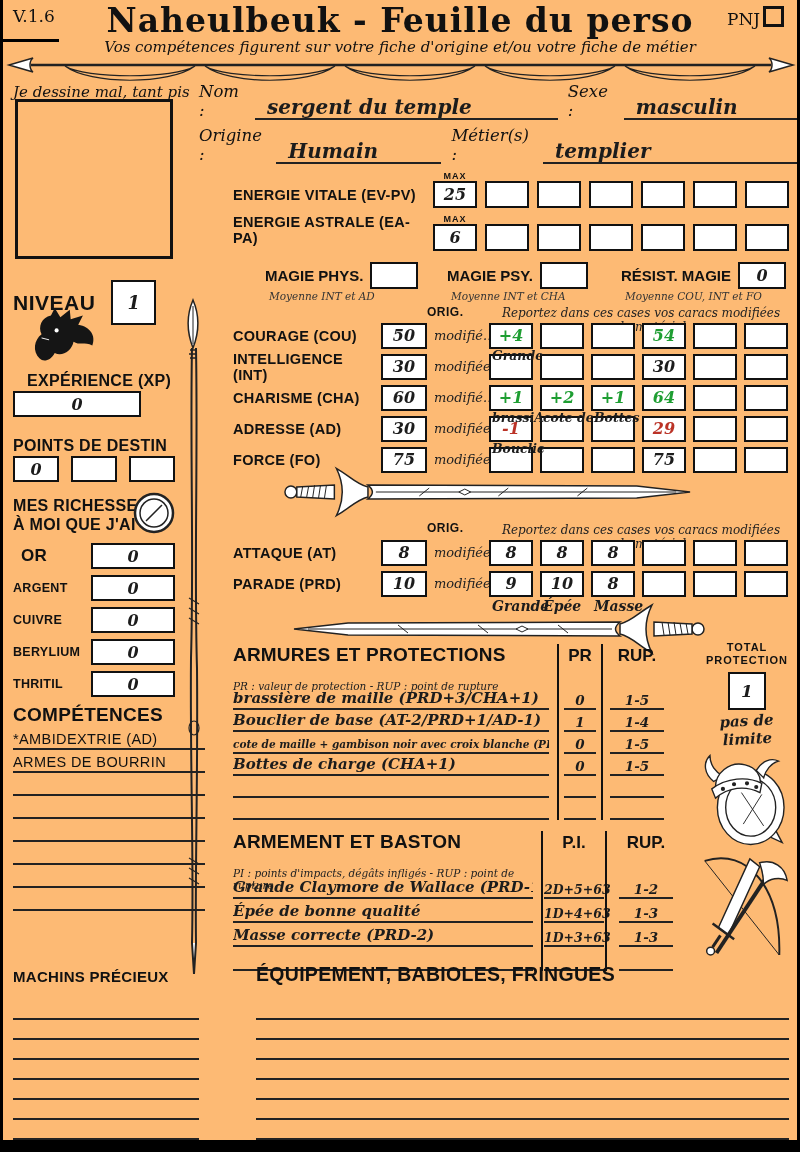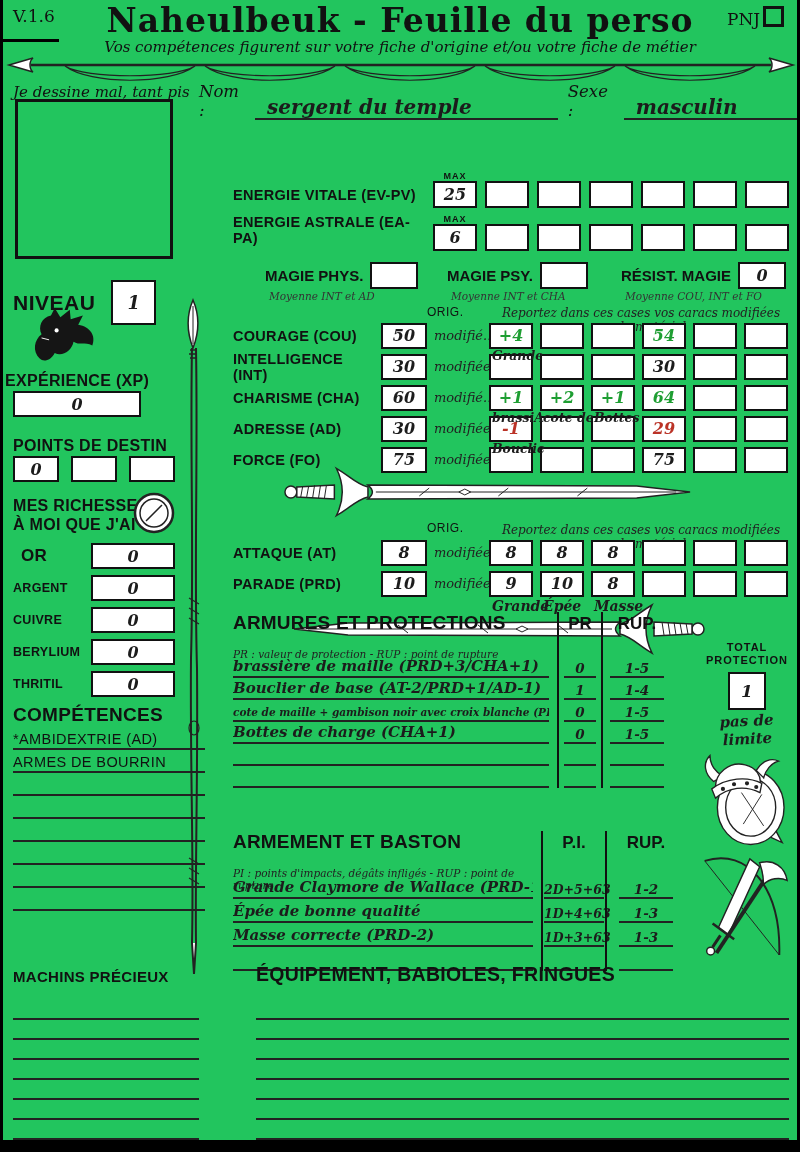--- a/index.html
+++ b/index.html
@@ -1,18 +1,18 @@
 <!DOCTYPE html>
 <html><head>
 <meta charset="utf-8">
 <style>
   * { margin:0; padding:0; box-sizing:border-box; }
   html,body { background:#fff; }
   .sheet {
-    position:relative; width:800px; height:1152px; background:#22c55e;
+    position:relative; width:800px; height:1152px; background:#fdba74;
     font-family:"Liberation Sans", sans-serif; color:#111;
     border-left:3px solid #000; border-right:3px solid #000; border-bottom:12px solid #000;
     overflow:hidden;
   }
   .abs { position:absolute; }
   .script { font-family:"DejaVu Serif", serif; font-style:italic; }
   .hand { font-family:"DejaVu Serif", serif; font-style:italic; font-weight:700; color:#1c1c1c; }
   .head { font-weight:700; letter-spacing:.3px; }
   .box { border:2px solid #111; display:flex; align-items:center; justify-content:center; background:#fff; }
   .uline { border-bottom:2px solid #222; }
@@ -49,26 +49,26 @@
   .mgnote { font-size:10.5px; color:#333; margin-top:1px; margin-left:4px; }
 
   
   .crow { display:flex; align-items:center; height:31px; }
   .clabel { width:148px; font-size:14.5px; }
   .orig { width:46px; height:26px; }
   .mod { width:60px; font-size:13px; padding-left:7px; color:#222; }
   .cells { display:flex; gap:7px; margin-left:2px; }
   .cell { width:44px; height:26px; position:relative; }
   .cell .sub { position:absolute; top:23px; left:1px; font-size:12.5px; white-space:nowrap; z-index:3; }
-  .origlbl { font-size:12px; font-weight:400; letter-spacing:.5px; }
+  .origlbl { font-size:12px; font-weight:700; letter-spacing:.5px; }
   .repnote { font-size:12px; color:#222; width:300px; text-align:center; }
 
   
   .gtable { display:grid; }
-  .atable { left:230px; top:612px; width:438px; grid-template-columns:324px 44px 70px; }
+  .atable { left:230px; top:644px; width:438px; grid-template-columns:324px 44px 70px; }
   .btable { left:230px; top:831px; width:452px; grid-template-columns:308px 64px 80px; }
   .thead1 { height:44px; }
   .ttitle { font-size:19px; font-weight:700; letter-spacing:.2px; }
   .tsub { font-size:10.5px; color:#222; margin-top:14px; }
   .thc { height:44px; font-weight:700; font-size:17px; text-align:center; padding-top:2px; }
   .csep { border-left:2px solid #111; }
   .trow { height:22px; display:flex; align-items:flex-end; }
   .btable .trow { height:24px; }
   .tname { flex:1; margin-right:8px; font-size:15px; white-space:nowrap; overflow:hidden; line-height:1.2; padding-bottom:1px; }
   .tinyname { font-size:10.5px !important; }
@@ -135,20 +135,26 @@
 
   <div class="abs script" style="left:10px; top:83px; font-size:15px;">Je dessine mal, tant pis</div>
   <div class="abs" style="left:12px; top:99px; width:158px; height:160px; border:3px solid #111;"></div>
 
   <div class="abs idrow" style="top:94px;">
     <span class="lbl script">Nom :</span>
     <span class="idval hand" style="width:308px;">sergent du temple</span>
     <span class="lbl script" style="margin-left:10px;margin-top:43px;">Sexe :</span>
     <span class="idval hand" style="width:176px; text-align:left;">masculin</span>
   </div>
+  <div class="abs idrow" style="top:138px;">
+    <span class="lbl script">Origine :</span>
+    <span class="idval hand" style="width:170px;">Humain</span>
+    <span class="lbl script" style="margin-left:10px;">Métier(s) :</span>
+    <span class="idval hand" style="width:262px;">templier</span>
+  </div>
 
   <div class="abs erow" style="top:168px;">
     <span class="elabel head">ENERGIE VITALE (EV-PV)</span>
     <span class="maxcol">
       <span class="maxlbl">MAX</span>
       <span class="box maxbox">
           <span class="hand bval">25</span>
         </span>
     </span>
     <span class="ecells">
@@ -620,21 +626,21 @@
         <span class="hand" style="font-size:18px;">1</span>
       </span>
   </div>
 
   <svg class="abs" style="left:24px; top:306px;" width="78" height="62" viewBox="0 0 80 66">
     <path d="M12,56 C4,48 6,36 14,30 C10,22 14,12 24,10 L28,2 L34,12 L44,4 L45,14 L58,10 L53,20 C66,22 72,32 68,42 C60,38 54,42 48,38 C46,48 36,54 28,50 C24,58 16,60 12,56 Z" fill="#151515"></path>
     <circle cx="30" cy="26" r="2.2" fill="#fff"></circle>
     <path d="M14,34 L22,36" stroke="#fff" stroke-width="1"></path>
   </svg>
 
-  <div class="abs sbh" style="left:2px; top:372px;">EXPÉRIENCE (XP)</div>
+  <div class="abs sbh" style="left:24px; top:372px;">EXPÉRIENCE (XP)</div>
   <div class="abs box xpbox">
       <span class="hand bval">0</span>
     </div>
 
   <div class="abs sbh" style="left:10px; top:437px;">POINTS DE DESTIN</div>
   <div class="abs destrow">
     <span class="box destbox">
         <span class="hand bval">0</span>
       </span>
     <span class="box destbox">

